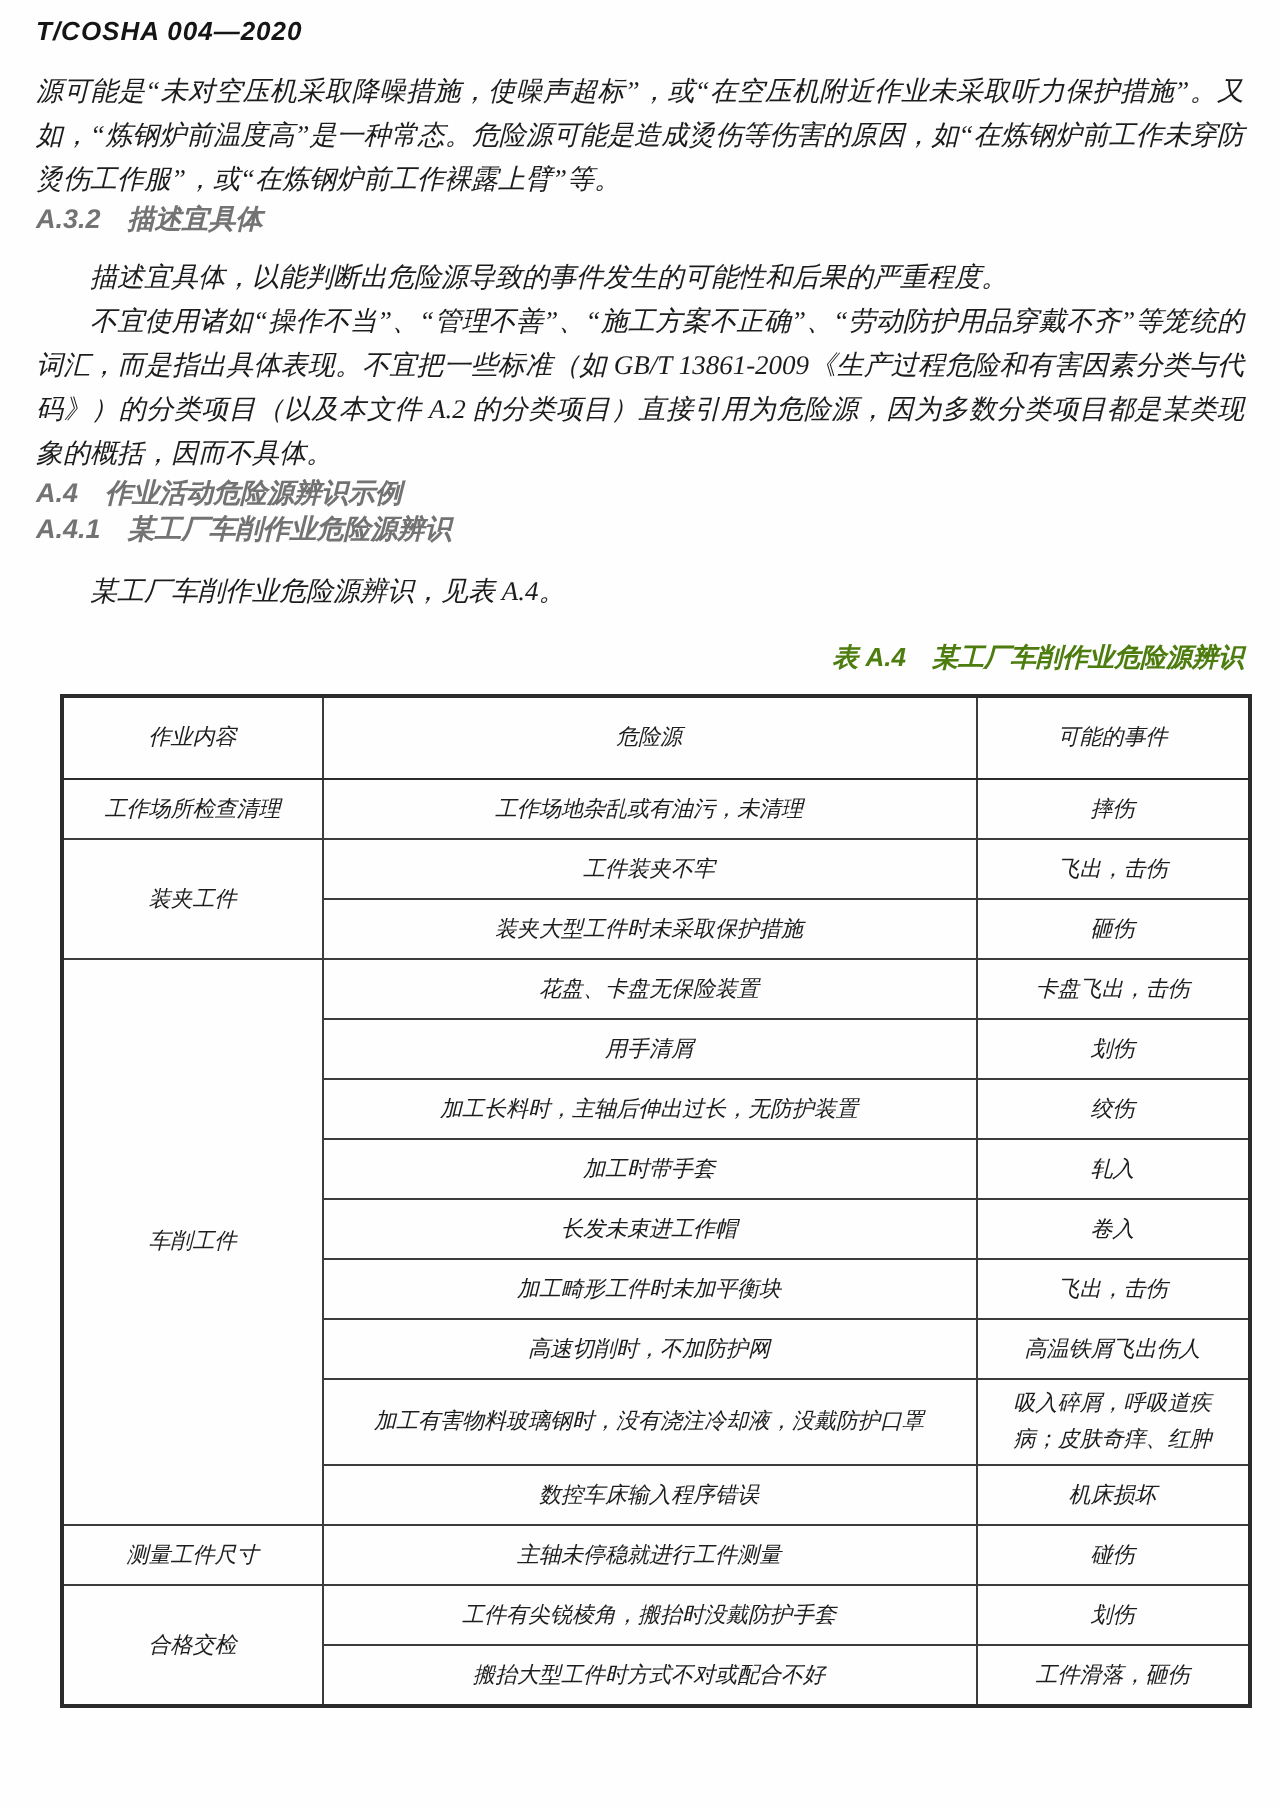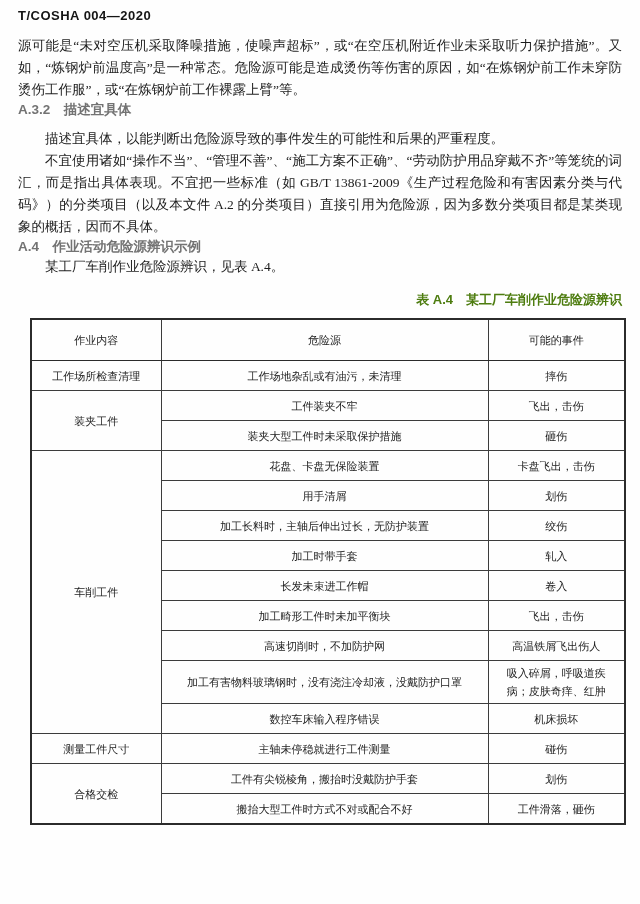--- a/index.html
+++ b/index.html
@@ -13,20 +13,21 @@
     overflow: hidden;
     font-family: "Liberation Serif", "DejaVu Serif", serif;
     color: #1c1c1c;
   }
   .page {
     box-sizing: border-box;
     width: 640px;
     height: 904px;
     padding: 8px 18px 0 18px;
     background: #fefefe;
+    font-style: italic;
   }
   .doc-header {
     font-family: "Liberation Sans", "DejaVu Sans", sans-serif;
     font-weight: bold;
     font-size: 13px;
     letter-spacing: 0.5px;
     color: #151515;
   }
   p.body-para {
     font-size: 13.5px;
@@ -41,21 +42,21 @@
     font-family: "Liberation Sans", "DejaVu Sans", sans-serif;
     font-size: 13.5px;
     font-weight: bold;
     color: #737373;
     margin: 0;
   }
   .h-a32 { margin-top: 15px; }
   .h-a32 + p { margin-top: 9px; }
   .h-a4  { margin-top: 19px; }
   .h-a41 { margin-top: 21px; }
-  .h-a41 + p { margin-top: 22px; }
+  .h-a41 + p { margin-top: 11px; }
   .table-caption {
     font-family: "Liberation Sans", "DejaVu Sans", sans-serif;
     font-size: 13px;
     font-weight: bold;
     text-align: right;
     color: #4d7c0f;
     margin-top: 13px;
   }
   table.hazard-table {
     border-collapse: collapse;
@@ -103,20 +104,21 @@
   <p class="body-para cont">源可能是“未对空压机采取降噪措施，使噪声超标”，或“在空压机附近作业未采取听力保护措施”。又如，“炼钢炉前温度高”是一种常态。危险源可能是造成烫伤等伤害的原因，如“在炼钢炉前工作未穿防烫伤工作服”，或“在炼钢炉前工作裸露上臂”等。</p>
 
   <h3 class="sec-heading h-a32">A.3.2　描述宜具体</h3>
 
   <p class="body-para indent">描述宜具体，以能判断出危险源导致的事件发生的可能性和后果的严重程度。</p>
 
   <p class="body-para indent">不宜使用诸如“操作不当”、“管理不善”、“施工方案不正确”、“劳动防护用品穿戴不齐”等笼统的词汇，而是指出具体表现。不宜把一些标准（如 GB/T 13861-2009《生产过程危险和有害因素分类与代码》）的分类项目（以及本文件 A.2 的分类项目）直接引用为危险源，因为多数分类项目都是某类现象的概括，因而不具体。</p>
 
   <h3 class="sec-heading h-a4">A.4　作业活动危险源辨识示例</h3>
 
+  <h3 class="sec-heading h-a41">A.4.1　某工厂车削作业危险源辨识</h3>
 
   <p class="body-para indent">某工厂车削作业危险源辨识，见表 A.4。</p>
 
   <div class="table-caption">表 A.4　某工厂车削作业危险源辨识</div>
 
   <table class="hazard-table">
     <colgroup>
       <col class="c-activity">
       <col class="c-hazard">
       <col class="c-event">

